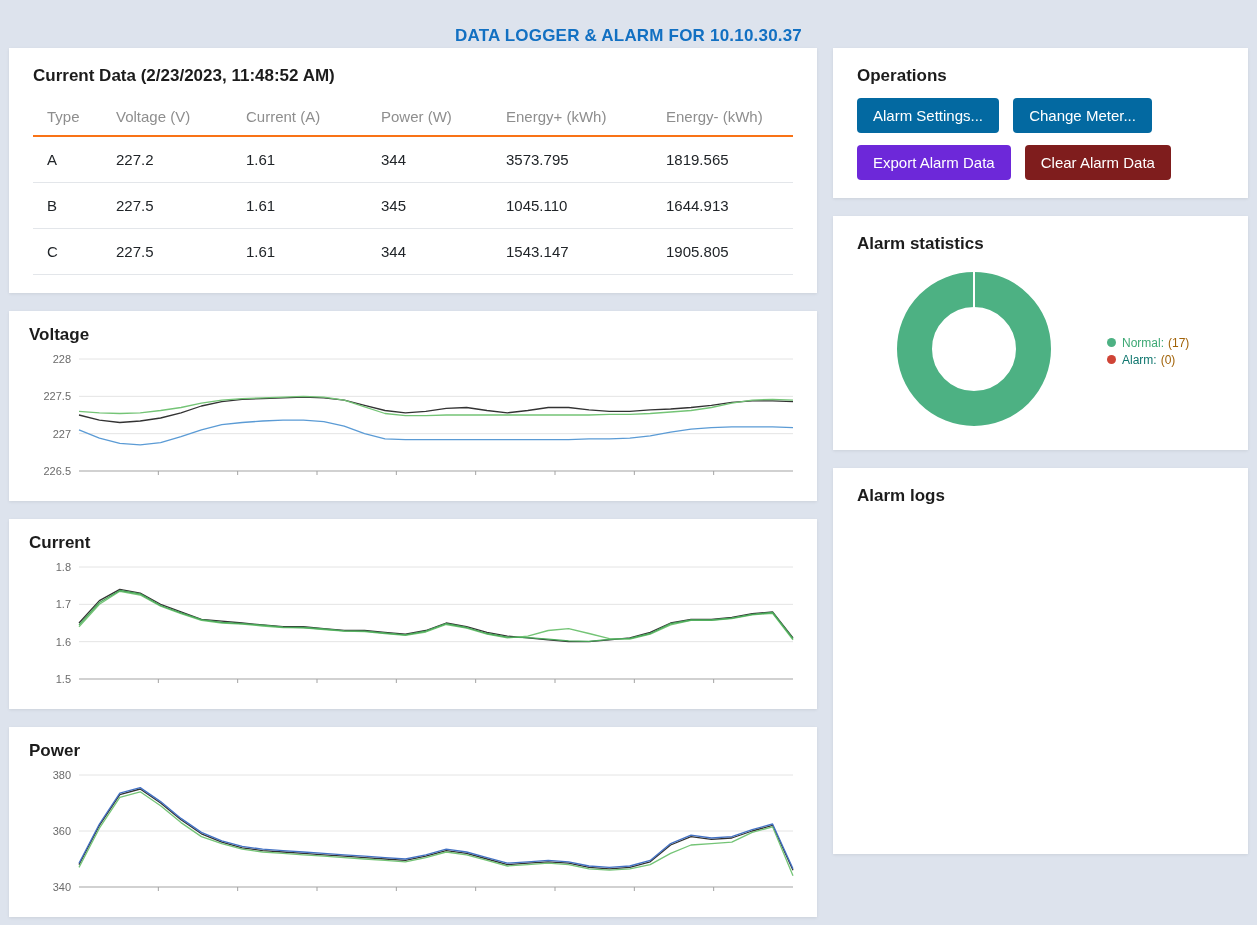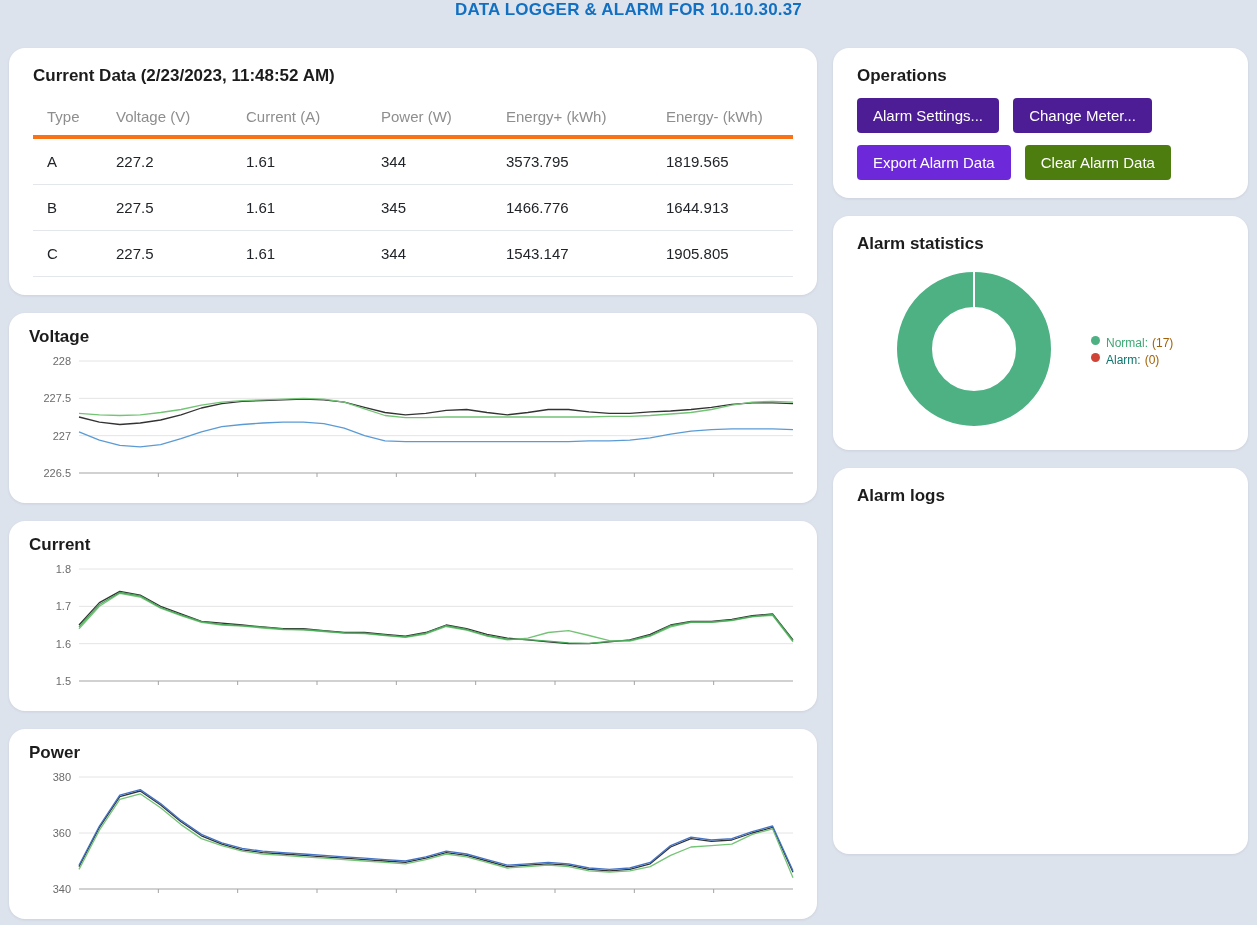--- a/index.html
+++ b/index.html
@@ -4,63 +4,63 @@
 <style>
   *{box-sizing:border-box;margin:0;padding:0}
   html,body{width:1257px}
   body{
     height:925px;
     background:#dde3ed;
     font-family:"Liberation Sans",sans-serif;
     color:#212529;
     overflow:hidden;
   }
-  .header{height:46px;display:flex;align-items:flex-start;justify-content:center}
+  .header{height:46px;display:flex;align-items:flex-end;justify-content:center}
   .header h1{font-size:17px;font-weight:700;color:#1270c2;letter-spacing:.2px}
   .layout{display:flex;gap:16px;padding:2px 9px 0 9px}
   .col-left{width:808px;display:flex;flex-direction:column}
   .col-right{flex:1;display:flex;flex-direction:column}
   .card{
-    background:#fff;border-radius:16px;
+    background:#fff;border-radius:0;
     box-shadow:0 1px 3px rgba(0,0,0,.08);
     margin-bottom:18px;padding:18px 24px;
   }
   .card-title{font-size:17px;font-weight:700;color:#1c1c1c}
 
   
   table{width:100%;border-collapse:collapse;margin-top:12px}
   th{color:#8e8e8e;font-weight:400;font-size:15px;text-align:left;
-     padding:10px 8px;border-bottom:4px solid #f97316}
+     padding:10px 8px;border-bottom:2px solid #f97316}
   td{font-size:15px;color:#212529;padding:14px 8px;border-bottom:1px solid #e3e6ea}
   th:nth-child(1),td:nth-child(1){width:75px;padding-left:14px}
   th:nth-child(2),td:nth-child(2){width:130px}
   th:nth-child(3),td:nth-child(3){width:135px}
   th:nth-child(4),td:nth-child(4){width:125px}
   th:nth-child(5),td:nth-child(5){width:160px}
 
   
   .chart-card{padding:14px 20px 8px 20px}
   .chart{margin-top:4px}
   .chart svg text.tick{font-size:11px;fill:#6b6b6b}
 
   
   .op-row{display:flex;gap:14px;margin-top:12px}
   .btn{
     border:none;color:#fff;font-size:15px;font-family:inherit;
     padding:9px 16px;border-radius:4px;cursor:pointer;min-width:139px;
   }
-  .btn-green{background:#4c1d95}
+  .btn-green{background:#0369a1}
   .btn-blue{background:#6d28d9}
-  .btn-red{background:#4d7c0f}
+  .btn-red{background:#7f1d1d}
 
   
   .stats-body{display:flex;align-items:center;margin-top:16px}
   .donut{margin-left:38px}
   .legend{margin-left:38px;font-size:12px}
-  .legend-row{display:flex;margin:3px 0}
+  .legend-row{display:flex;align-items:center;margin:3px 16px}
   .dot{width:9px;height:9px;border-radius:50%;margin-right:6px;flex:0 0 auto}
   .dot-green{background:#4db183}
   .dot-red{background:#cf4436}
   .lg-green{color:#3da874}
   .lg-red{color:#0f766e}
   .legend-value{color:#a16207;margin-left:4px}
 
   
   .logs-card{min-height:386px;flex:0 0 auto}
 </style>
@@ -95,21 +95,21 @@
               <td>1.61</td>
               <td>344</td>
               <td>3573.795</td>
               <td>1819.565</td>
             </tr>
             <tr>
               <td>B</td>
               <td>227.5</td>
               <td>1.61</td>
               <td>345</td>
-              <td>1466.776</td>
+              <td>1045.110</td>
               <td>1644.913</td>
             </tr>
             <tr>
               <td>C</td>
               <td>227.5</td>
               <td>1.61</td>
               <td>344</td>
               <td>1543.147</td>
               <td>1905.805</td>
             </tr>

